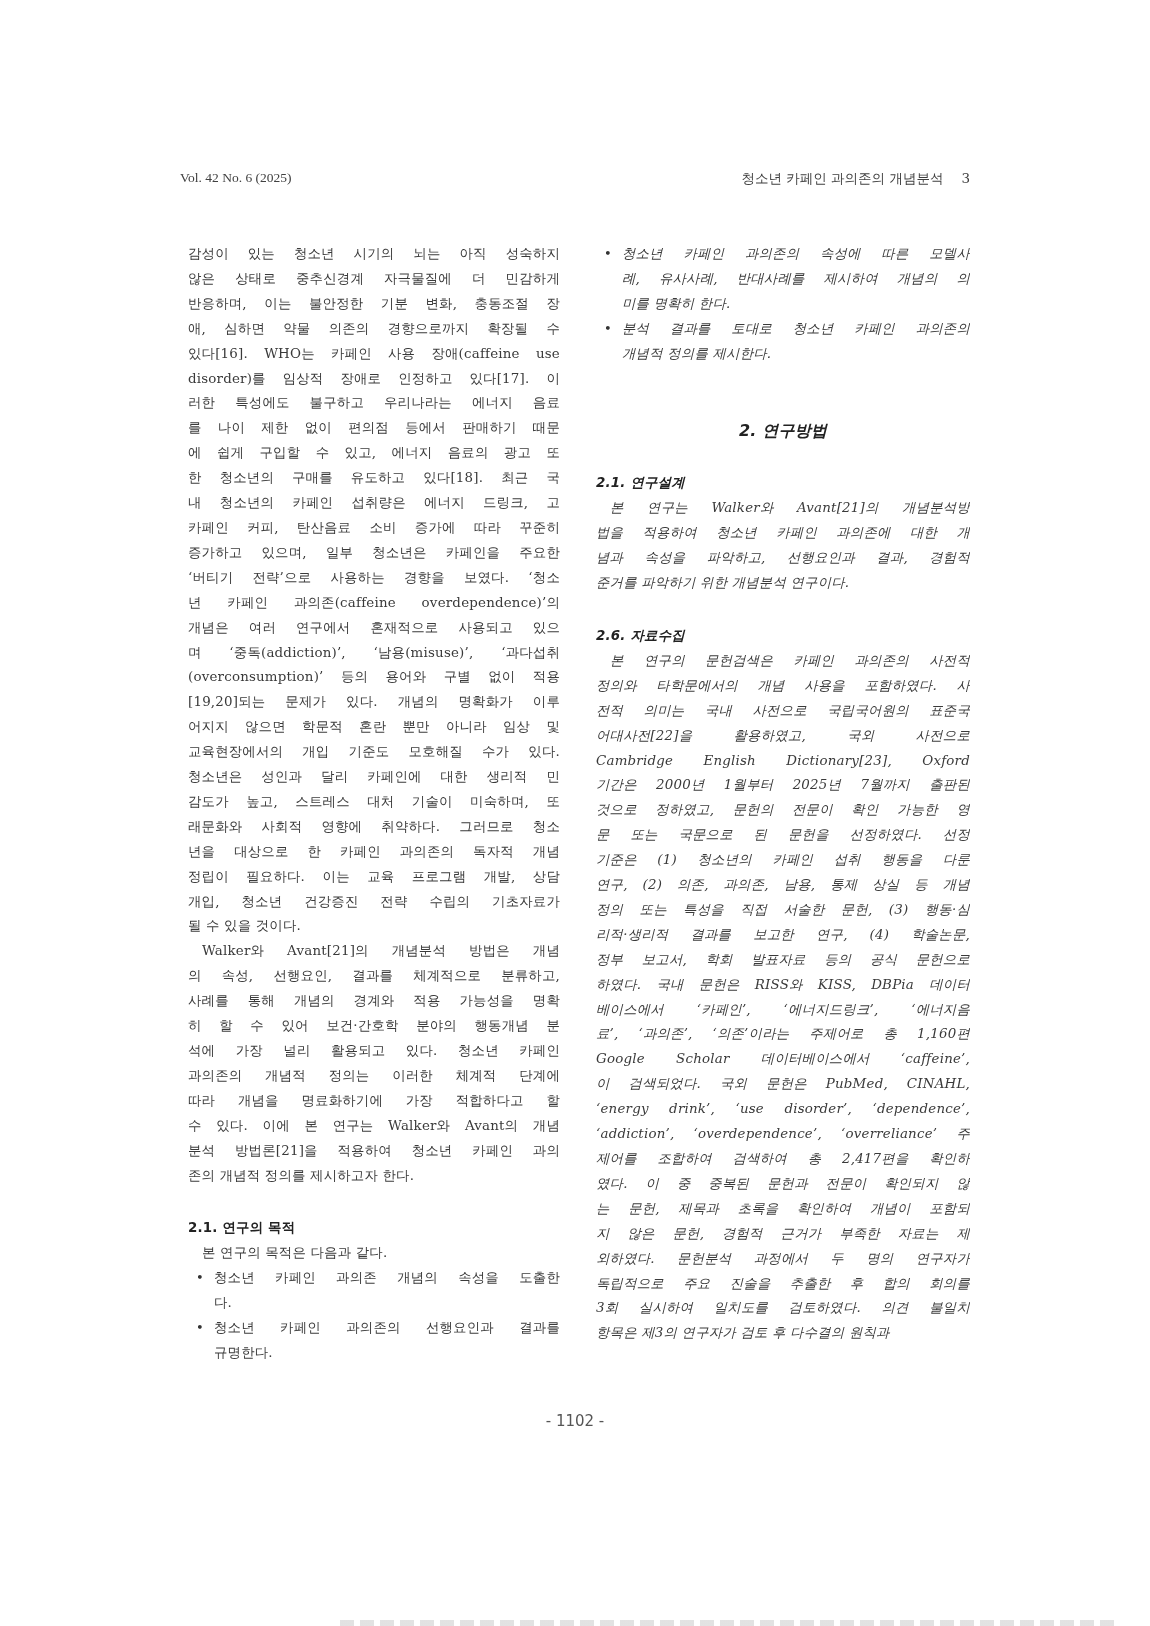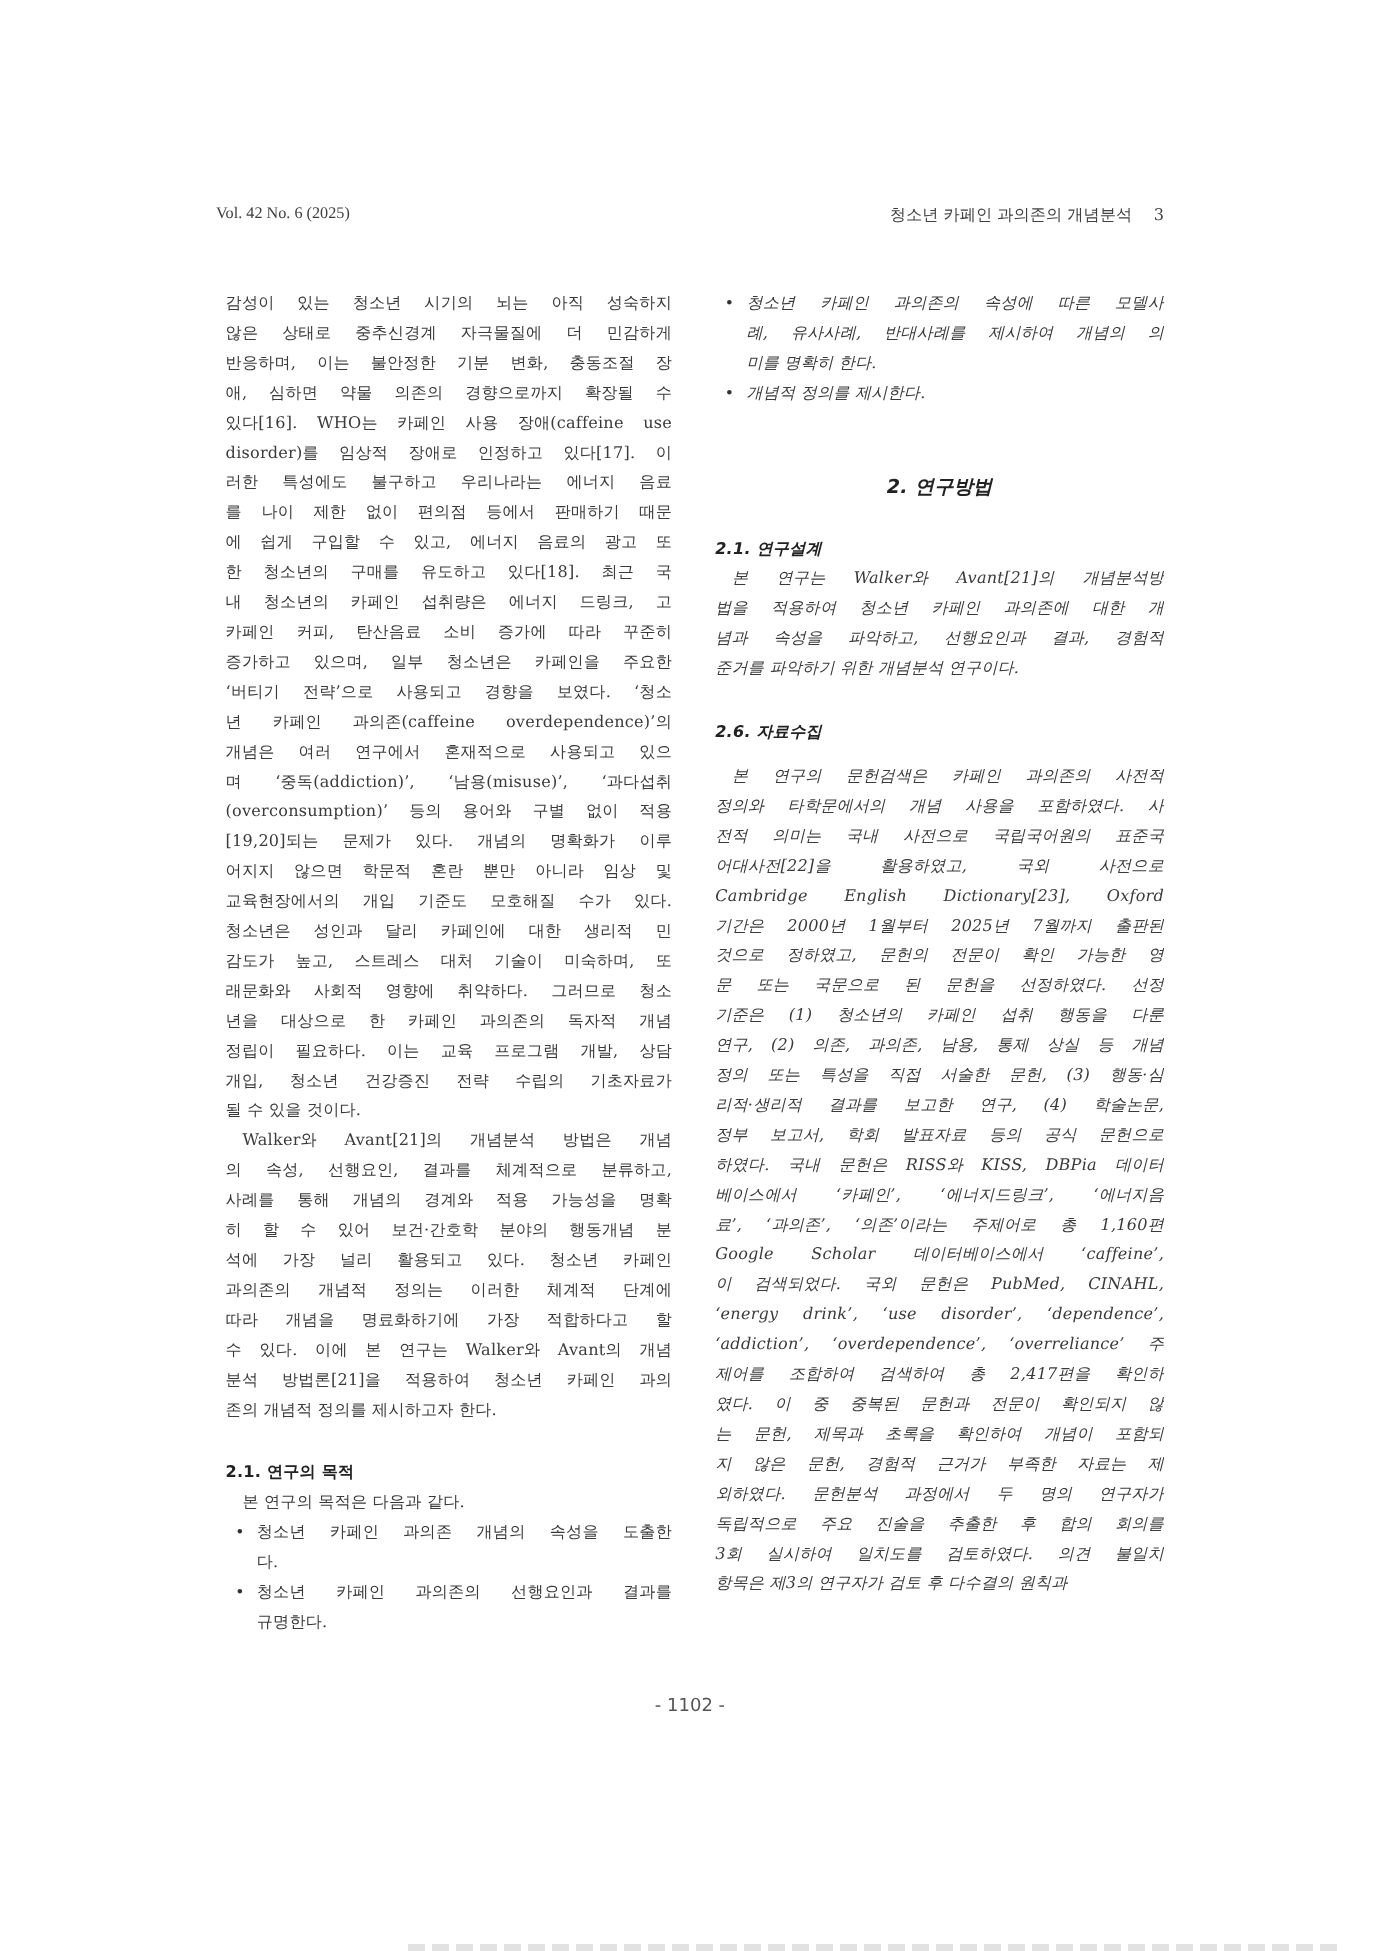--- a/index.html
+++ b/index.html
@@ -50,21 +50,21 @@
       <span class="line">애, 심하면 약물 의존의 경향으로까지 확장될 수</span>
       <span class="line">있다[16]. WHO는 카페인 사용 장애(caffeine use</span>
       <span class="line">disorder)를 임상적 장애로 인정하고 있다[17]. 이</span>
       <span class="line">러한 특성에도 불구하고 우리나라는 에너지 음료</span>
       <span class="line">를 나이 제한 없이 편의점 등에서 판매하기 때문</span>
       <span class="line">에 쉽게 구입할 수 있고, 에너지 음료의 광고 또</span>
       <span class="line">한 청소년의 구매를 유도하고 있다[18]. 최근 국</span>
       <span class="line">내 청소년의 카페인 섭취량은 에너지 드링크, 고</span>
       <span class="line">카페인 커피, 탄산음료 소비 증가에 따라 꾸준히</span>
       <span class="line">증가하고 있으며, 일부 청소년은 카페인을 주요한</span>
-      <span class="line">‘버티기 전략’으로 사용되고 경향을 보였다. ‘청소</span>
+      <span class="line">‘버티기 전략’으로 사용하는 경향을 보였다. ‘청소</span>
       <span class="line">년 카페인 과의존(caffeine overdependence)’의</span>
       <span class="line">개념은 여러 연구에서 혼재적으로 사용되고 있으</span>
       <span class="line">며 ‘중독(addiction)’, ‘남용(misuse)’, ‘과다섭취</span>
       <span class="line">(overconsumption)’ 등의 용어와 구별 없이 적용</span>
       <span class="line">[19,20]되는 문제가 있다. 개념의 명확화가 이루</span>
       <span class="line">어지지 않으면 학문적 혼란 뿐만 아니라 임상 및</span>
       <span class="line">교육현장에서의 개입 기준도 모호해질 수가 있다.</span>
       <span class="line">청소년은 성인과 달리 카페인에 대한 생리적 민</span>
       <span class="line">감도가 높고, 스트레스 대처 기술이 미숙하며, 또</span>
       <span class="line">래문화와 사회적 영향에 취약하다. 그러므로 청소</span>
@@ -101,37 +101,38 @@
 </div>
 
 <div class="col right">
   <ul class="bullets" id="right-bullets">
       <li style="text-indent: 0px;">
         <span class="line">청소년 카페인 과의존의 속성에 따른 모델사</span>
         <span class="line">례, 유사사례, 반대사례를 제시하여 개념의 의</span>
         <span class="line last">미를 명확히 한다.</span>
       </li>
       <li style="text-indent: 0px;">
+        <span class="line">분석 결과를 토대로 청소년 카페인 과의존의</span>
         <span class="line last">개념적 정의를 제시한다.</span>
       </li>
     </ul>
   <div class="gap-lg"></div>
   <div class="section-title">2. 연구방법</div>
   <div class="gap-md"></div>
   <div class="subhead">2.1. 연구설계</div>
   <p id="right-21" style="text-indent: 0px;">
       <span class="line" style="padding-left: 14px;">본 연구는 Walker와 Avant[21]의 개념분석방</span>
       <span class="line">법을 적용하여 청소년 카페인 과의존에 대한 개</span>
       <span class="line">념과 속성을 파악하고, 선행요인과 결과, 경험적</span>
       <span class="line last">준거를 파악하기 위한 개념분석 연구이다.</span>
     </p>
   <div class="gap-md"></div>
   <div class="subhead">2.6. 자료수집</div>
   <p id="right-22" style="text-indent: 0px;">
-      <span class="line" style="padding-left: 14px; margin-top: 12px;">본 연구의 문헌검색은 카페인 과의존의 사전적</span>
+      <span class="line" style="padding-left: 14px;">본 연구의 문헌검색은 카페인 과의존의 사전적</span>
       <span class="line">정의와 타학문에서의 개념 사용을 포함하였다. 사</span>
       <span class="line">전적 의미는 국내 사전으로 국립국어원의 표준국</span>
       <span class="line">어대사전[22]을 활용하였고, 국외 사전으로</span>
       <span class="line">Cambridge English Dictionary[23], Oxford</span>
       <span class="line">기간은 2000년 1월부터 2025년 7월까지 출판된</span>
       <span class="line">것으로 정하였고, 문헌의 전문이 확인 가능한 영</span>
       <span class="line">문 또는 국문으로 된 문헌을 선정하였다. 선정</span>
       <span class="line">기준은 (1) 청소년의 카페인 섭취 행동을 다룬</span>
       <span class="line">연구, (2) 의존, 과의존, 남용, 통제 상실 등 개념</span>
       <span class="line">정의 또는 특성을 직접 서술한 문헌, (3) 행동·심</span>

